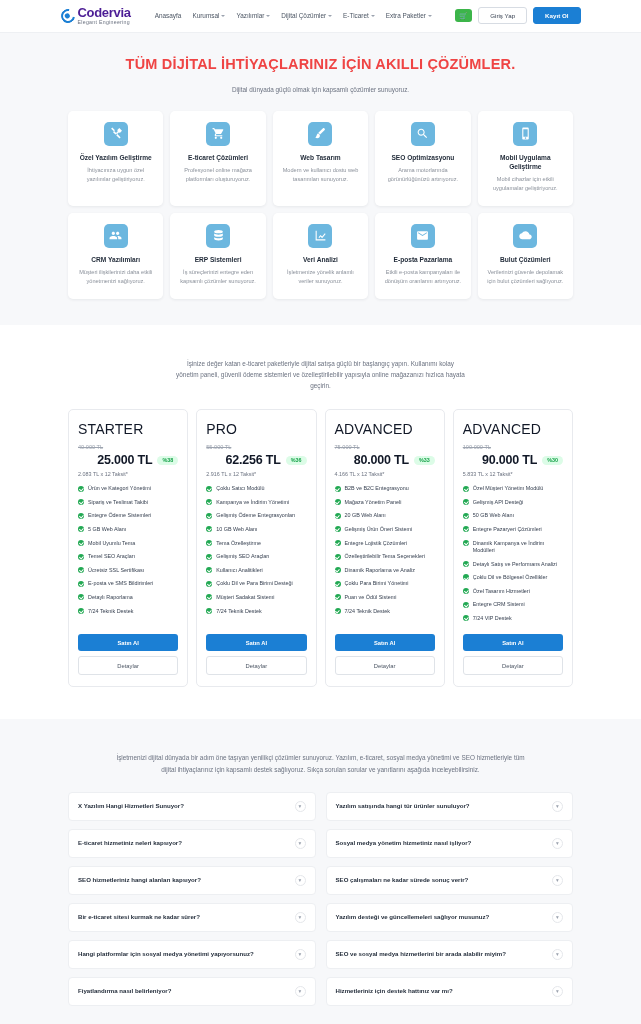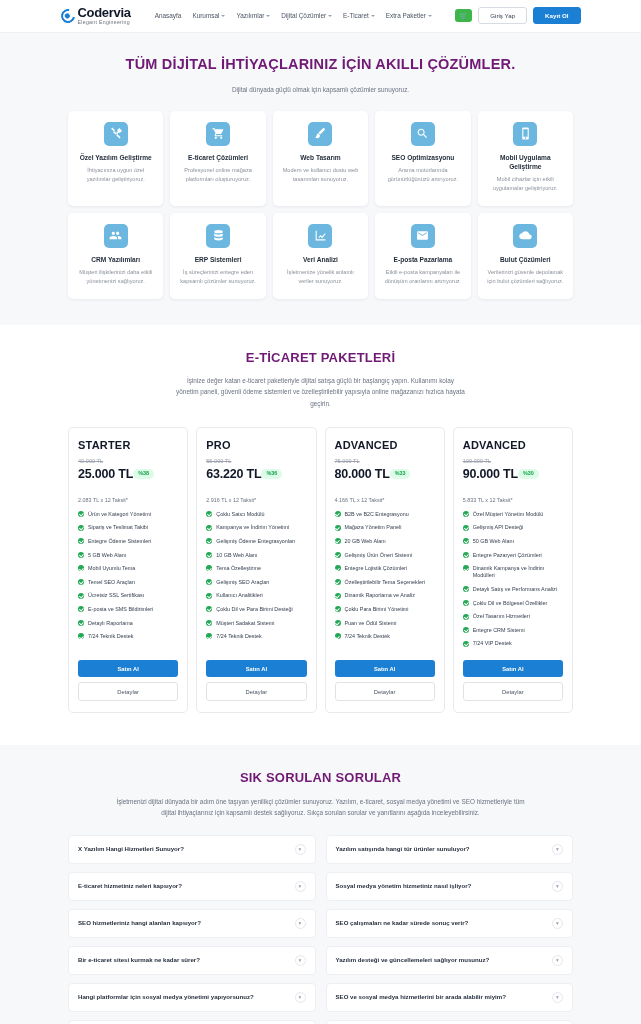--- a/index.html
+++ b/index.html
@@ -41,21 +41,21 @@
     width: 5px; height: 5px;
     background: #1b7fd4;
     border-radius: 50%;
     top: 2px; left: 2px;
   }
   .logo-text { line-height: 1; }
   .logo-name {
     font-size: 13px;
     font-weight: bold;
     letter-spacing: -0.3px;
-    color: #0f172a;
+    color: #4c1d95;
     display: block;
   }
   .logo-tag {
     font-size: 5.2px;
     color: #6b7280;
     letter-spacing: 0.3px;
     display: block;
     margin-top: 1px;
   }
   .nav {
@@ -120,21 +120,21 @@
   .section { padding: 0; }
   .sec-hero { background: #f7f8fa; padding: 22px 0 26px; }
   .sec-pricing { background: #ffffff; padding: 24px 0 32px; }
   .sec-faq { background: #f7f8fa; padding: 24px 0 28px; }
   .wrap-wide { width: 505px; margin: 0 auto; }
 
   h2.section-title {
     font-size: 14.5px;
     font-weight: bold;
     text-align: center;
-    color: #701a75;
+    color: #ef4444;
     letter-spacing: 0.2px;
     line-height: 1.35;
   }
   h2.section-title.small { font-size: 13px; }
   p.section-sub {
     font-size: 6.4px;
     color: #6b7280;
     text-align: center;
     line-height: 1.75;
     margin: 9px auto 0;
@@ -189,36 +189,38 @@
   }
   .price-card {
     background: #ffffff;
     border: 1px solid #e8eaee;
     border-radius: 5px;
     padding: 11px 9px 11px;
     display: flex;
     flex-direction: column;
   }
   .plan-name {
-    font-size: 11px;
-    font-weight: bold;
+    font-size: 14px;
+    font-weight: normal;
     color: #111827;
     letter-spacing: 0.2px;
     margin-bottom: 7px;
   }
   .price-old {
     font-size: 5.6px;
     color: #9ca3af;
     text-decoration: line-through;
     margin-bottom: 3px;
   }
   .price-row {
     display: flex;
     align-items: center;
-    margin-bottom: 16px;
+    gap: 5px;
+    margin-bottom: 4px;
+    justify-content: flex-end;
   }
   .price-now {
     font-size: 12.5px;
     font-weight: bold;
     color: #111827;
     letter-spacing: -0.2px;
   }
   .price-badge {
     font-size: 5.4px;
     font-weight: bold;
@@ -477,21 +479,20 @@
         </div>
         <div class="svc-title">Bulut Çözümleri</div>
         <div class="svc-desc">Verilerinizi güvenle depolamak için bulut çözümleri sağlıyoruz.</div>
       </div>
     </div>
   </div>
 </section>
 
 <section class="section sec-pricing">
   <div class="wrap-wide">
-    <h2 class="section-title small">E-TİCARET PAKETLERİ</h2>
     <p class="section-sub narrow">İşinize değer katan e-ticaret paketleriyle dijital satışa güçlü bir başlangıç yapın. Kullanımı kolay yönetim paneli, güvenli ödeme sistemleri ve özelleştirilebilir yapısıyla online mağazanızı hızlıca hayata geçirin.</p>
 
     <div class="price-grid">
 
       <div class="price-card">
         <div class="plan-name">STARTER</div>
         <div class="price-old">40.000 TL</div>
         <div class="price-row">
           <span class="price-now">25.000 TL</span>
           <span class="price-badge">%38</span>
@@ -540,21 +541,21 @@
             </li>
         </ul>
         <button class="buy-btn">Satın Al</button>
         <button class="detail-btn">Detaylar</button>
       </div>
 
       <div class="price-card">
         <div class="plan-name">PRO</div>
         <div class="price-old">55.000 TL</div>
         <div class="price-row">
-          <span class="price-now">63.220 TL</span>
+          <span class="price-now">62.256 TL</span>
           <span class="price-badge">%36</span>
         </div>
         <div class="price-inst">2.916 TL x 12 Taksit*</div>
         <ul class="feat-list">
           <li class="feat-item">
               <i class="check"></i>
               <span>Çoklu Satıcı Modülü</span>
             </li>
           <li class="feat-item">
               <i class="check"></i>
@@ -703,21 +704,20 @@
         </ul>
         <button class="buy-btn">Satın Al</button>
         <button class="detail-btn">Detaylar</button>
       </div>
     </div>
   </div>
 </section>
 
 <section class="section sec-faq">
   <div class="wrap-wide">
-    <h2 class="section-title small">SIK SORULAN SORULAR</h2>
     <p class="section-sub wide">İşletmenizi dijital dünyada bir adım öne taşıyan yenilikçi çözümler sunuyoruz. Yazılım, e-ticaret, sosyal medya yönetimi ve SEO hizmetleriyle tüm dijital ihtiyaçlarınız için kapsamlı destek sağlıyoruz. Sıkça sorulan sorular ve yanıtlarını aşağıda inceleyebilirsiniz.</p>
 
     <div class="faq-grid">
       <div class="faq-item">
           <span class="faq-q">X Yazılım Hangi Hizmetleri Sunuyor?</span>
           <span class="faq-chev">▾</span>
         </div>
       <div class="faq-item">
           <span class="faq-q">Yazılım satışında hangi tür ürünler sunuluyor?</span>
           <span class="faq-chev">▾</span>

